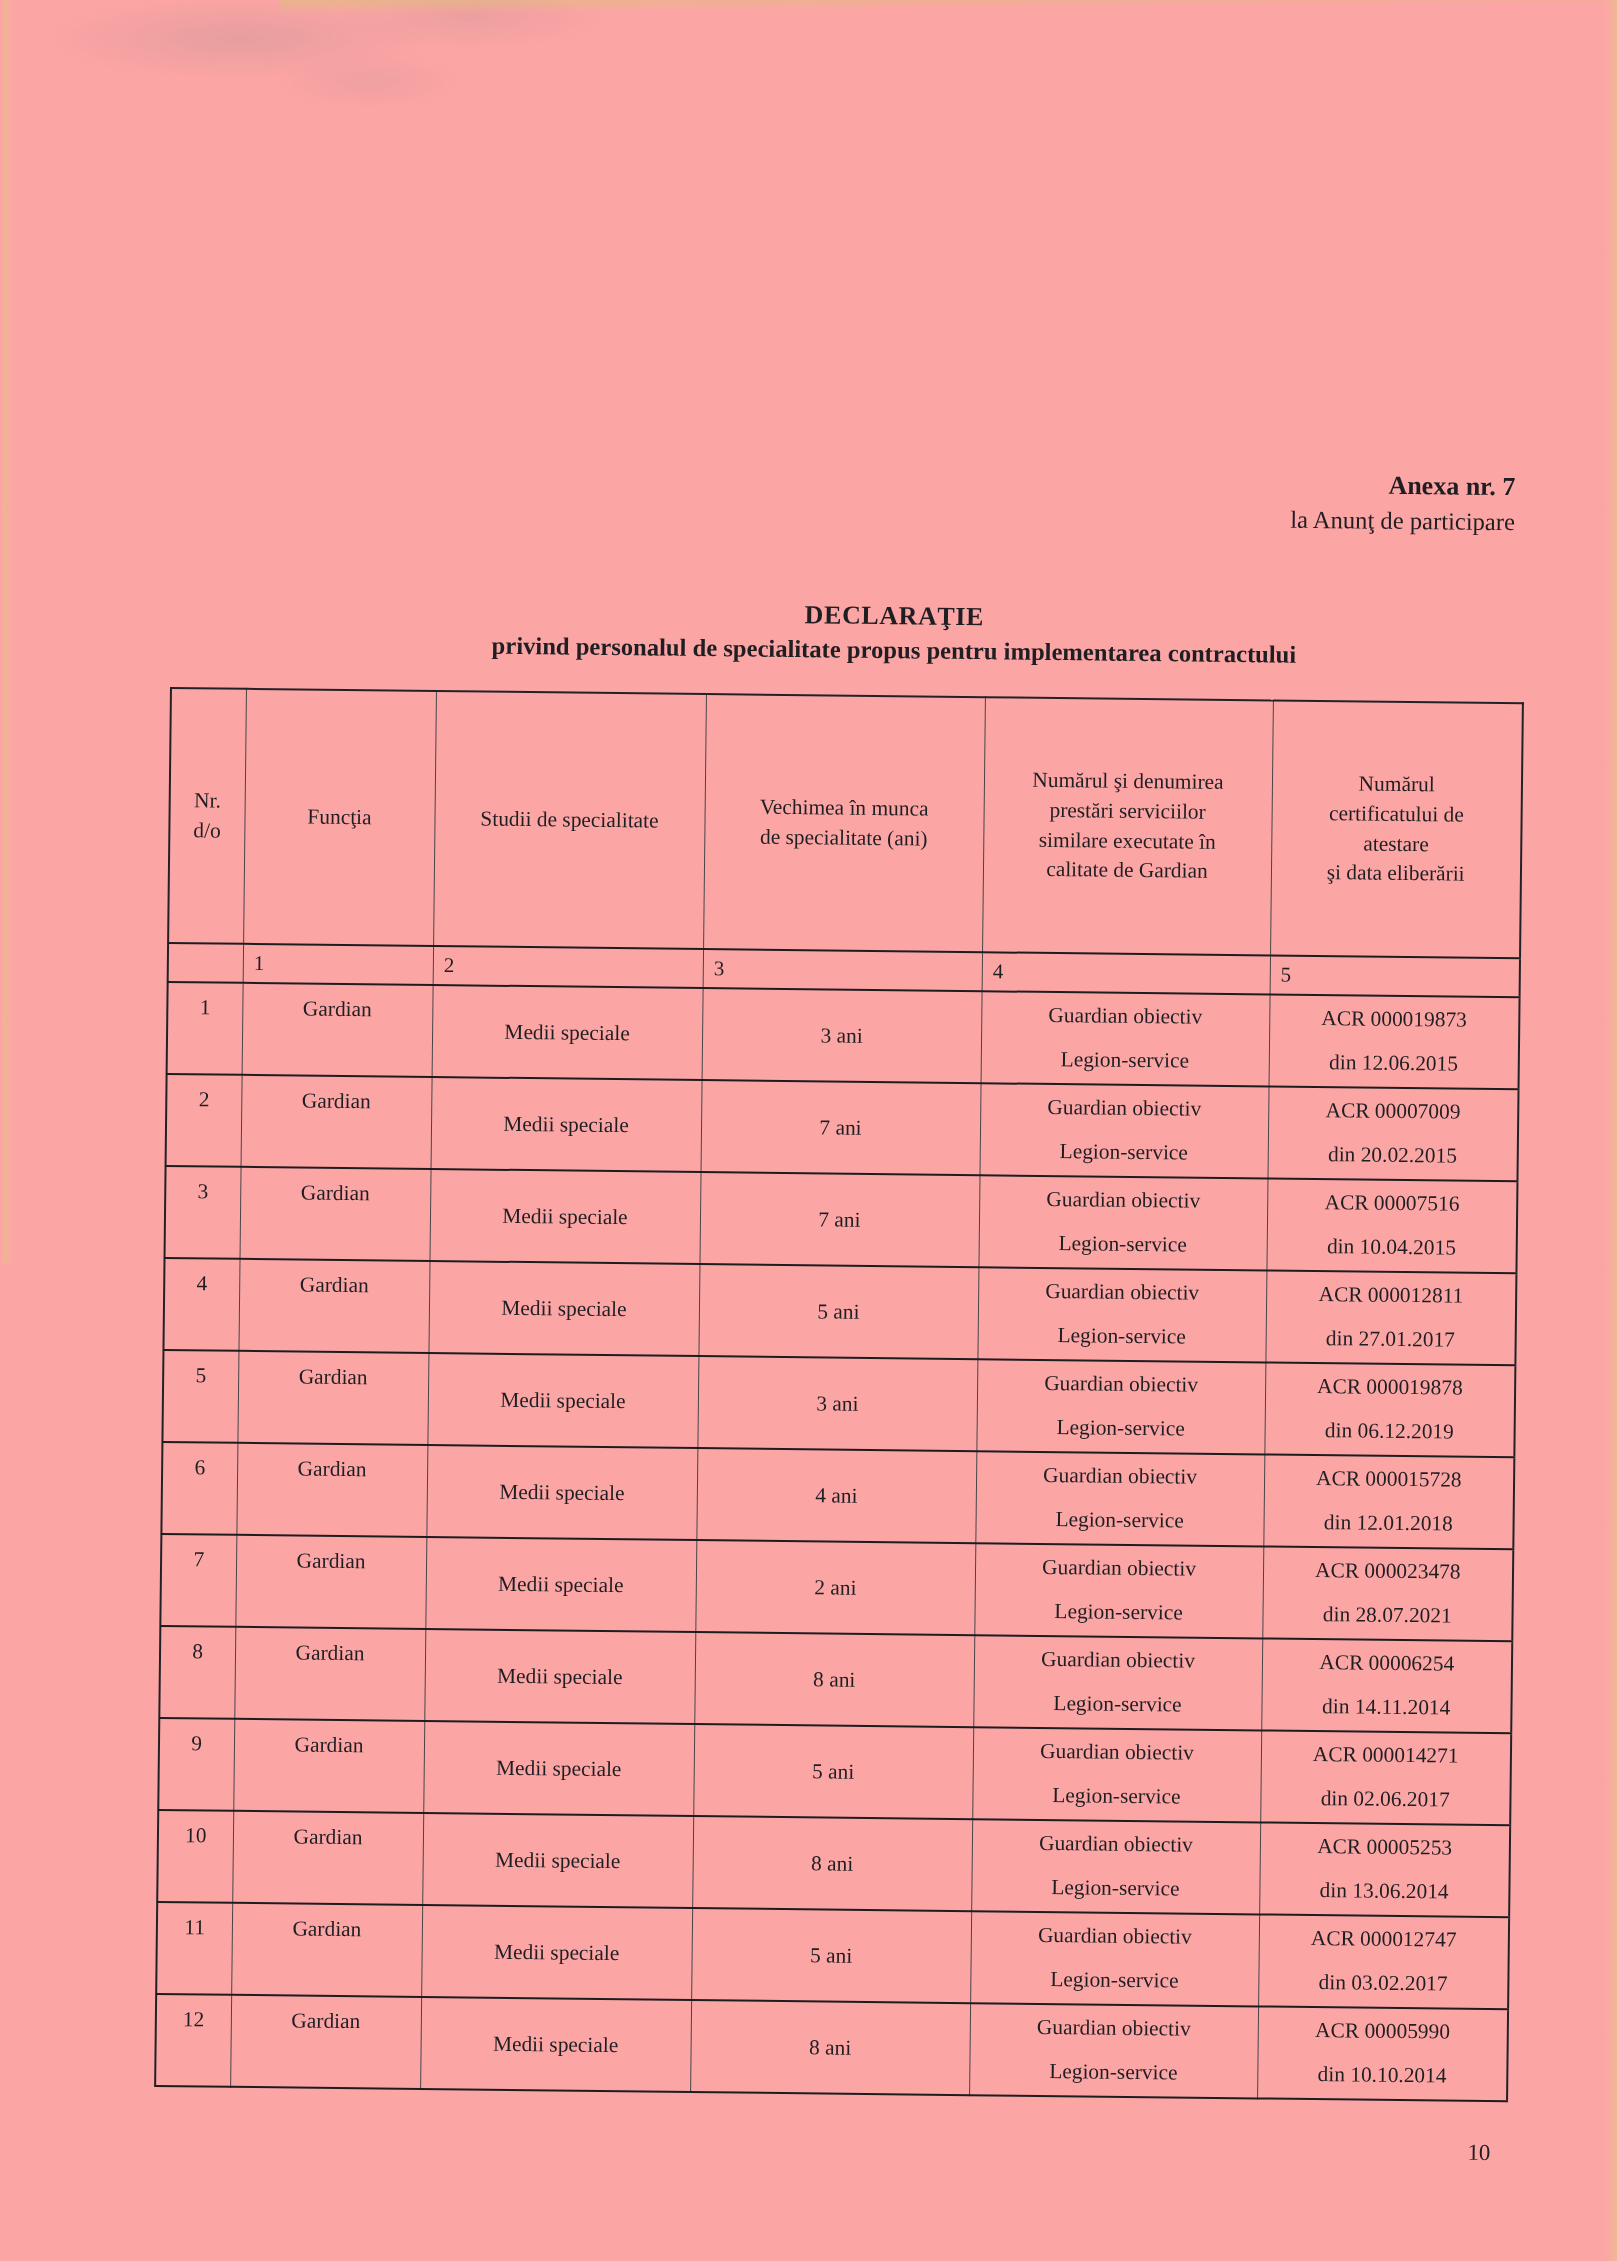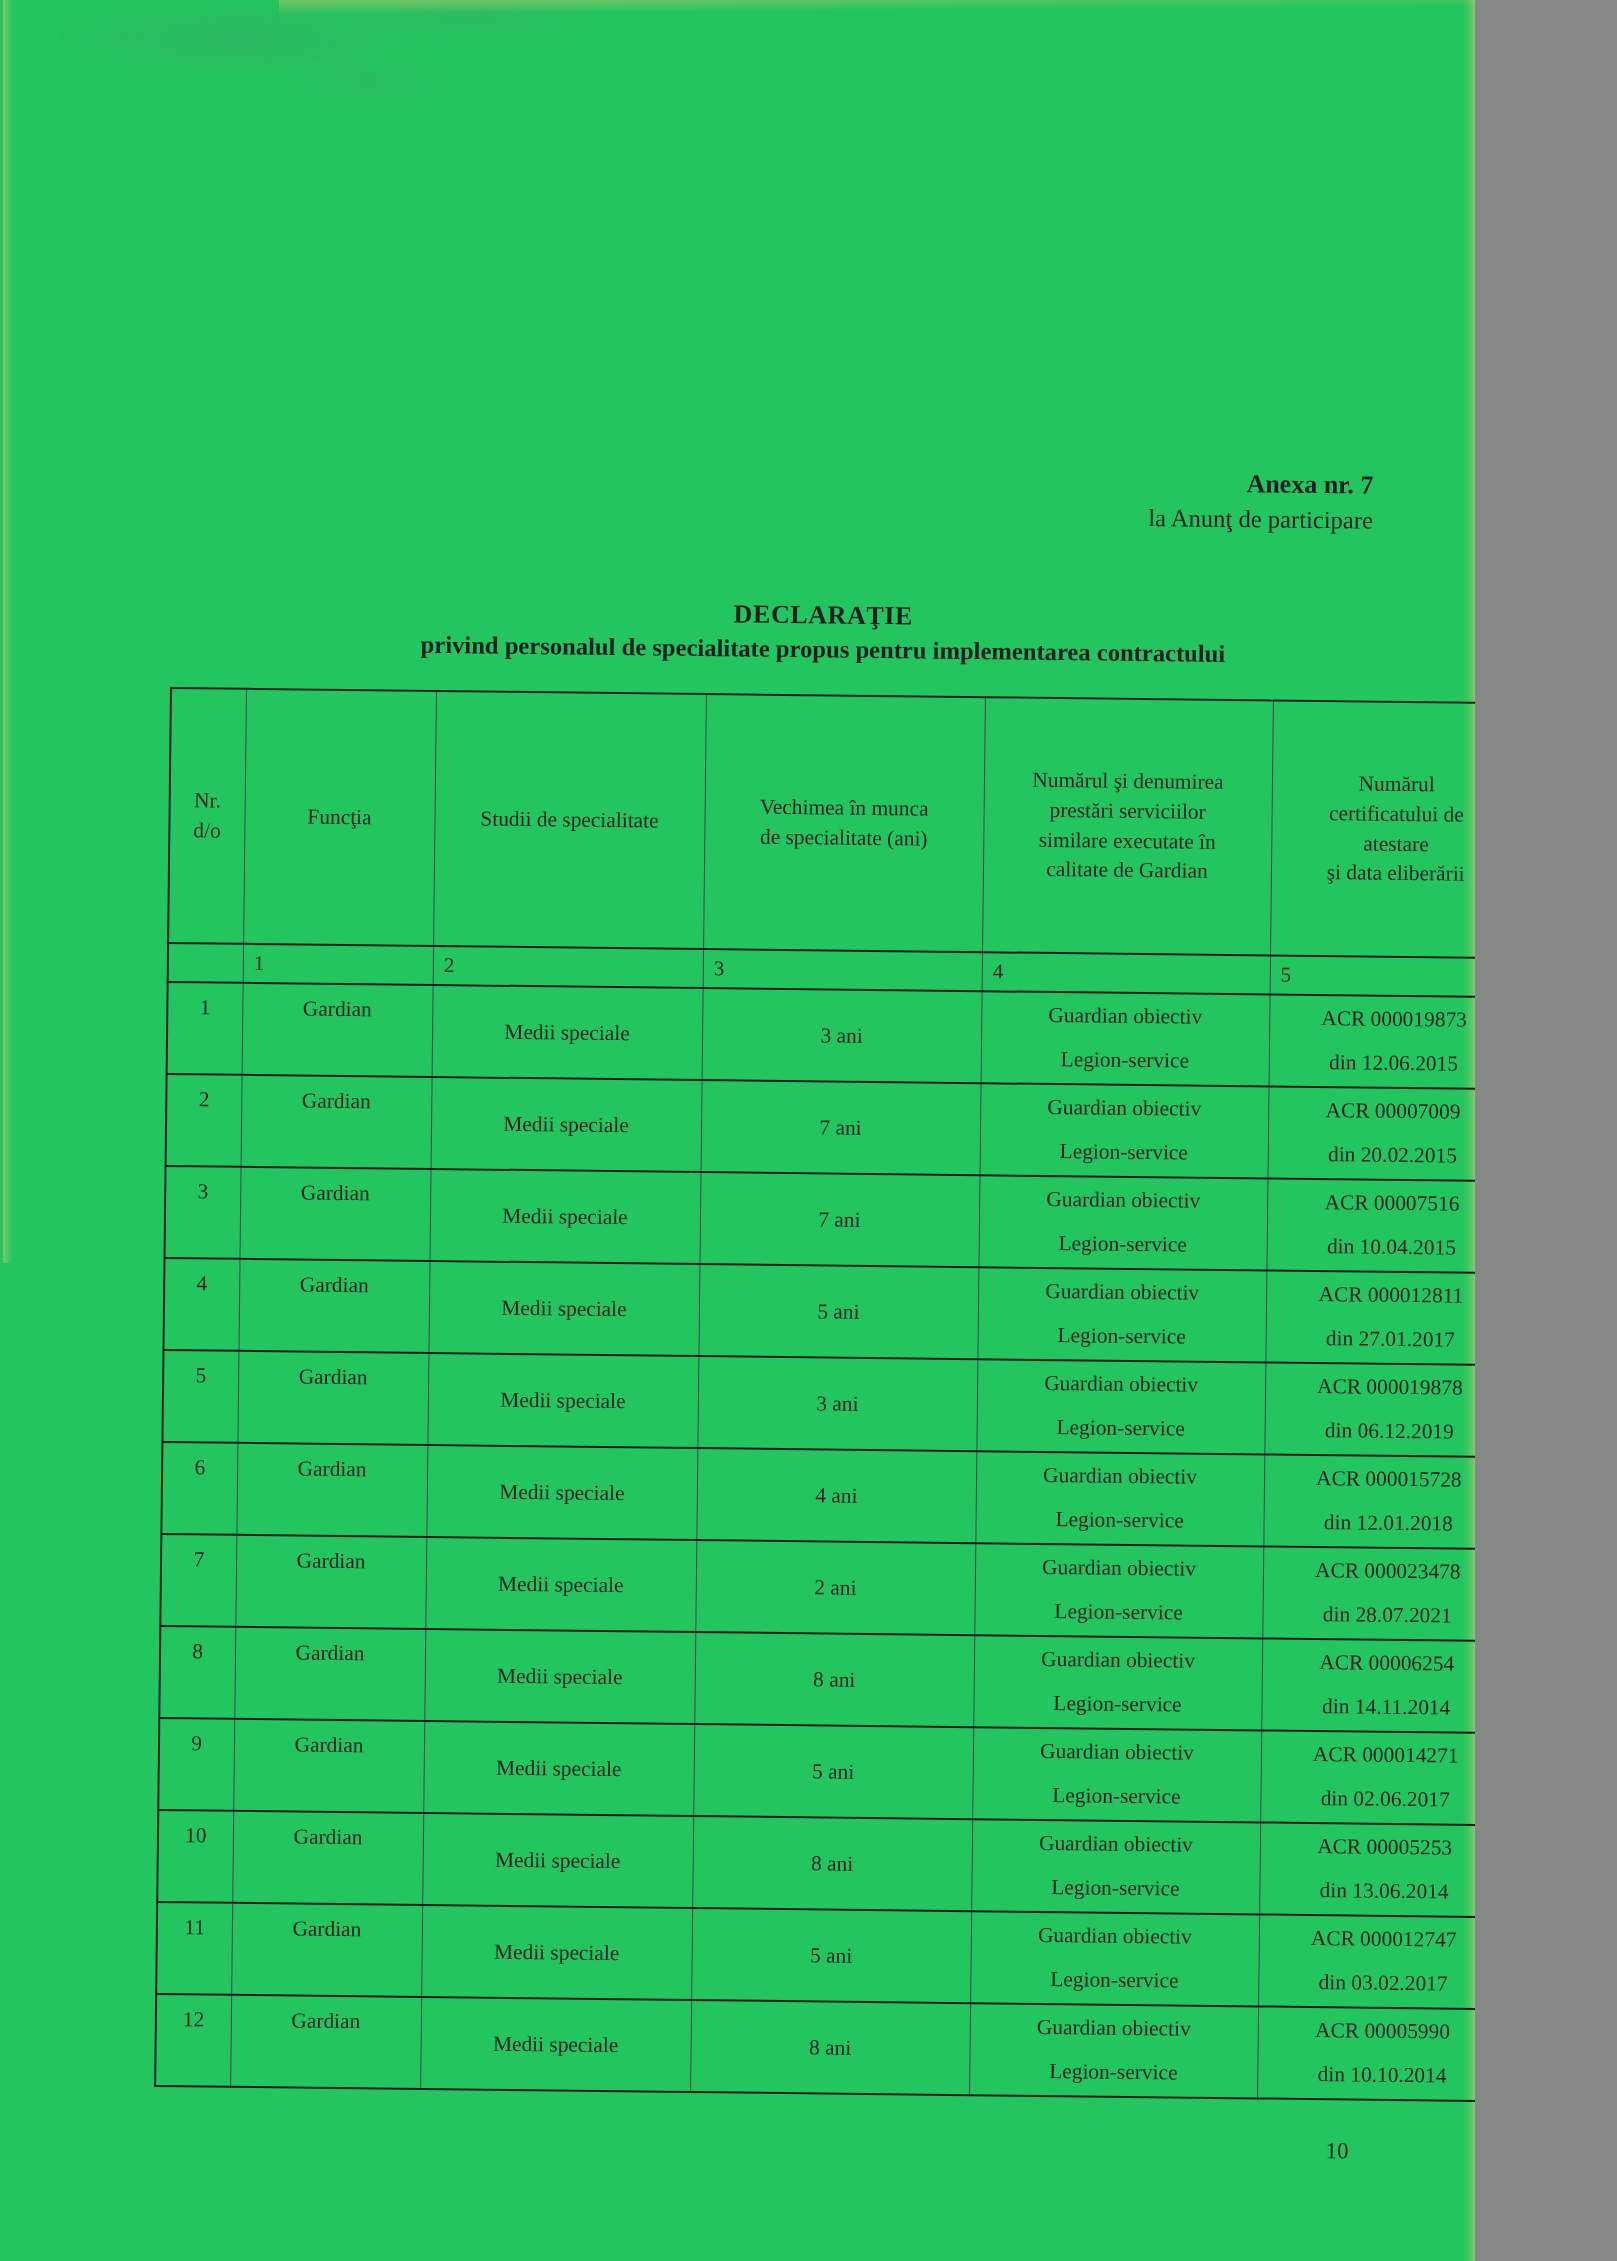--- a/index.html
+++ b/index.html
@@ -1,18 +1,18 @@
 <!DOCTYPE html>
 <html style="font-size:10.4px"><head>
 <meta charset="utf-8">
 <style>
   html,body { margin:0; padding:0; background:#888; }
   .sheet {
-    position:relative; width:1475px; height:2261px;
-    background:#22c55e; overflow:hidden;
+    position:relative; width:1617px; height:2261px;
+    background:#fca5a5; overflow:hidden;
     font-family:"Liberation Serif", serif; color:#1f1f23;
   }
   
   .strip-top {
     position:absolute; top:-3.9px; left:279px; right:-13px; height:19.4px;
     background:linear-gradient(to bottom, rgba(214,198,110,.6), rgba(214,198,110,0));
     transform:rotate(-0.45deg); transform-origin:left center;
   }
   .strip-right {
     position:absolute; top:0; right:0; width:13px; height:100%;

